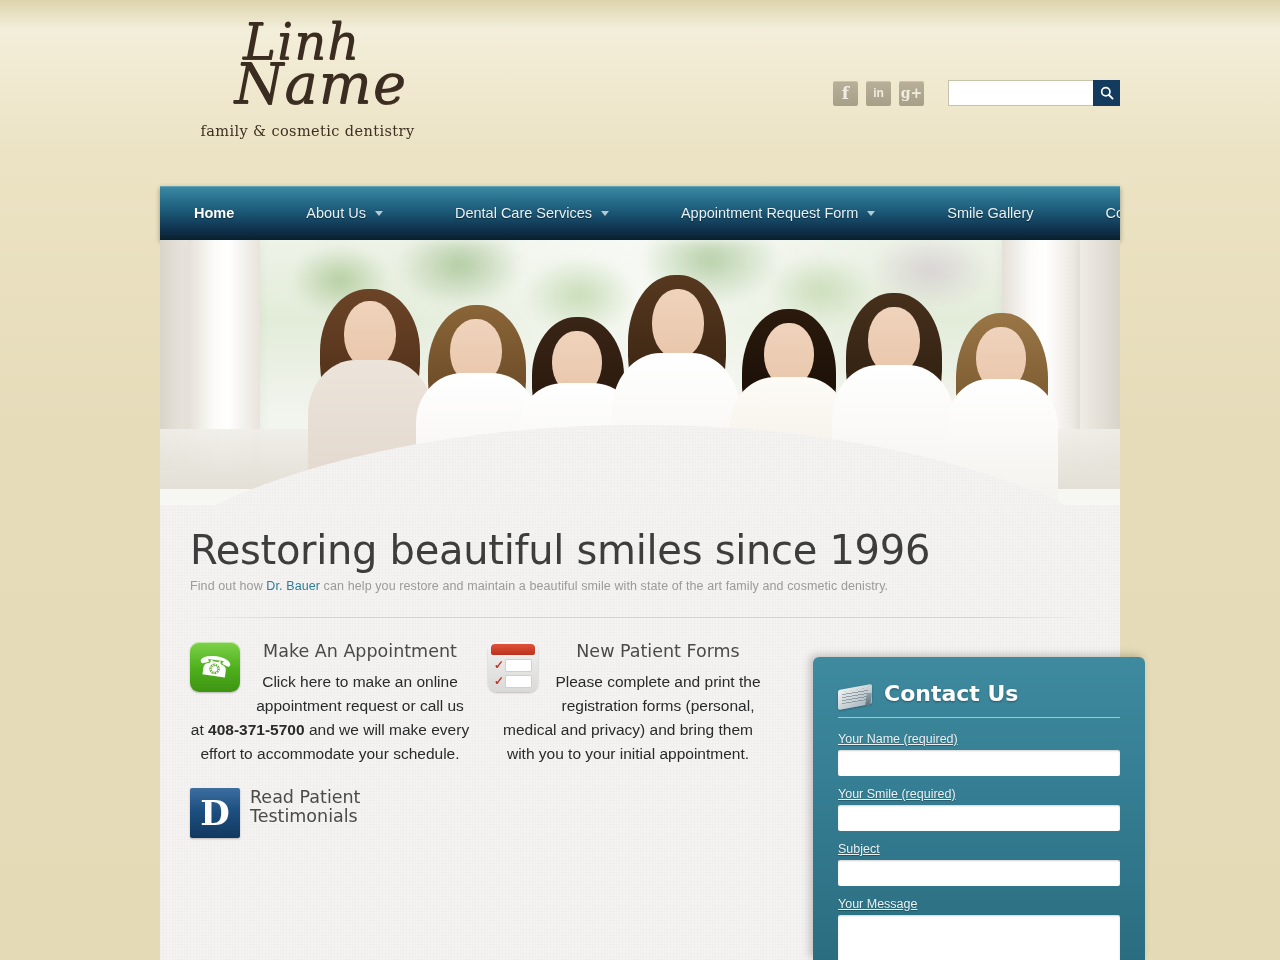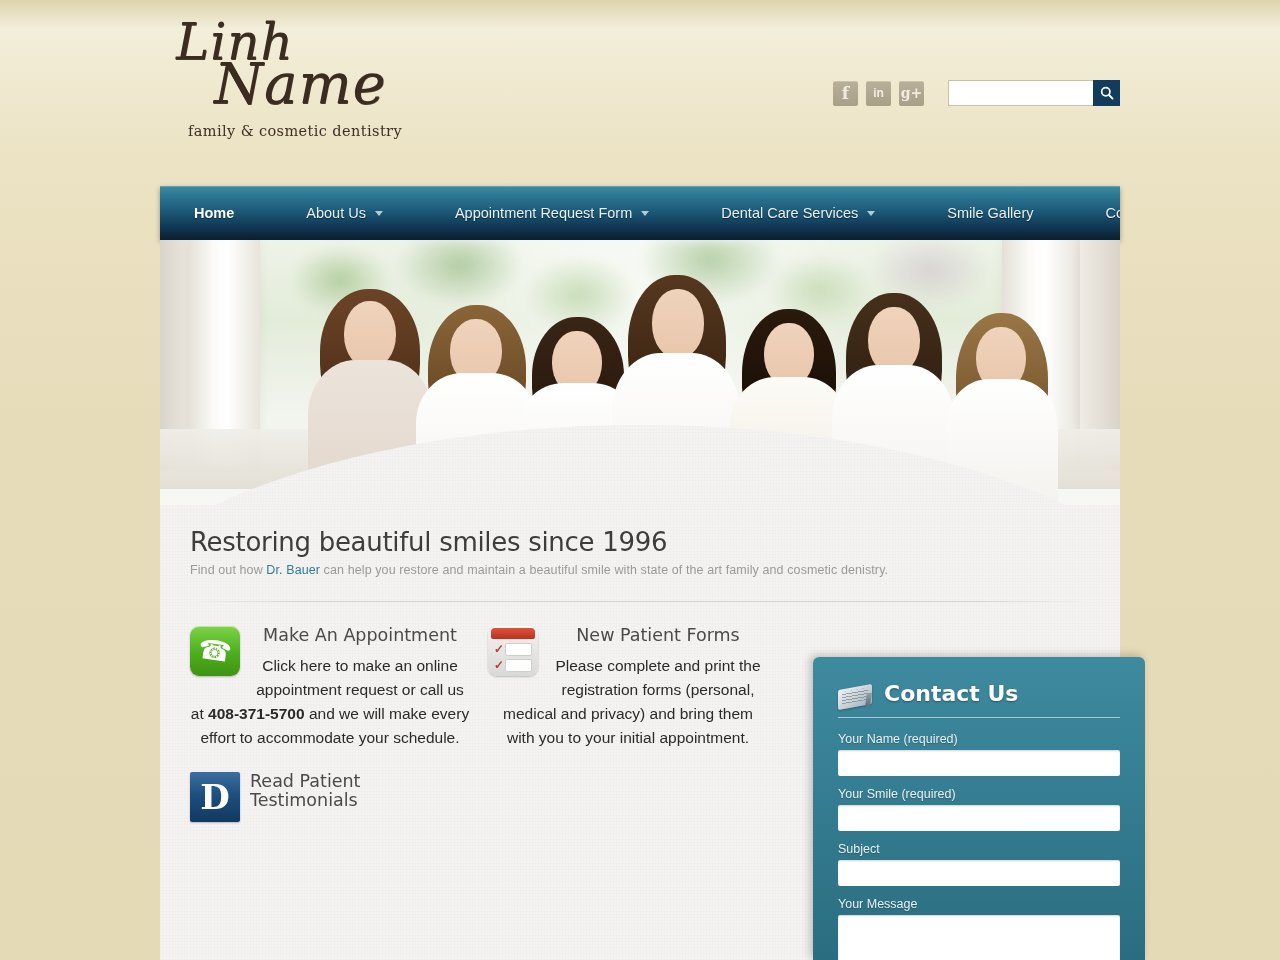--- a/index.html
+++ b/index.html
@@ -15,22 +15,22 @@
   }
 
   
   .page { position: relative; width: 1280px; height: 960px; }
 
   
   .header {
     position: absolute; left: 0; top: 0; width: 1280px; height: 186px;
   }
   .logo-wrap {
-    position: absolute; left: 188px; top: 22px; width: 215px; height: 145px;
-    text-align: left;
+    position: absolute; left: 200px; top: 22px; width: 215px; height: 145px;
+    text-align: center;
   }
   .logo-script {
     font-family: "DejaVu Serif", serif;
     font-style: italic;
     color: #3b2c21;
     line-height: 0.82;
     letter-spacing: 1px;
   }
   .logo-line1 {
     font-size: 50px;
@@ -201,21 +201,21 @@
     background-image:
       repeating-linear-gradient(0deg, rgba(0,0,0,.012) 0 1px, transparent 1px 3px),
       repeating-linear-gradient(90deg, rgba(0,0,0,.012) 0 1px, transparent 1px 3px);
     border-radius: 50% 50% 0 0 / 100% 100% 0 0;
   }
 
   
   .headline-wrap { padding: 22px 30px 0 30px; }
   .headline {
     font-family: "DejaVu Sans", sans-serif;
-    font-size: 26px;
+    font-size: 40px;
     font-weight: normal;
     color: #3d3d3d;
     margin: 0 0 6px 0;
     letter-spacing: -0.3px;
   }
   .subline {
     font-size: 12.5px;
     color: #9a9a9a;
     margin: 0;
     letter-spacing: 0.1px;
@@ -353,20 +353,21 @@
     font-family: "DejaVu Sans", sans-serif;
     font-size: 22px; font-weight: bold; color: #ffffff;
     text-shadow: 0 1px 2px rgba(0,0,0,.35);
   }
   .cp-rule {
     height: 1px; background: rgba(255,255,255,.55); margin-bottom: 14px;
   }
   .cp-label {
     color: #e9f2f4; font-size: 12.5px; margin-bottom: 4px;
     text-shadow: 0 1px 1px rgba(0,0,0,.25);
+    text-decoration: underline;
   }
   .cp-input {
     width: 100%; height: 26px;
     background: #ffffff;
     border: none; outline: none;
     border-radius: 2px;
     margin-bottom: 11px;
     padding: 0 6px;
     font-size: 13px;
     box-shadow: inset 0 1px 2px rgba(0,0,0,.18);
@@ -421,26 +422,26 @@
       <div class="nav-item active">
         <span>Home</span>
       </div>
 
       <div class="nav-item">
         <span>About Us</span>
         <span class="caret"></span>
       </div>
 
       <div class="nav-item">
+        <span>Dental Care Services</span>
+        <span class="caret"></span>
+      </div>
+
+      <div class="nav-item">
         <span>Appointment Request Form</span>
-        <span class="caret"></span>
-      </div>
-
-      <div class="nav-item">
-        <span>Dental Care Services</span>
         <span class="caret"></span>
       </div>
 
       <div class="nav-item">
         <span>Smile Gallery</span>
       </div>
 
       <div class="nav-item">
         <span>Contact Us</span>
         <span class="caret"></span>

